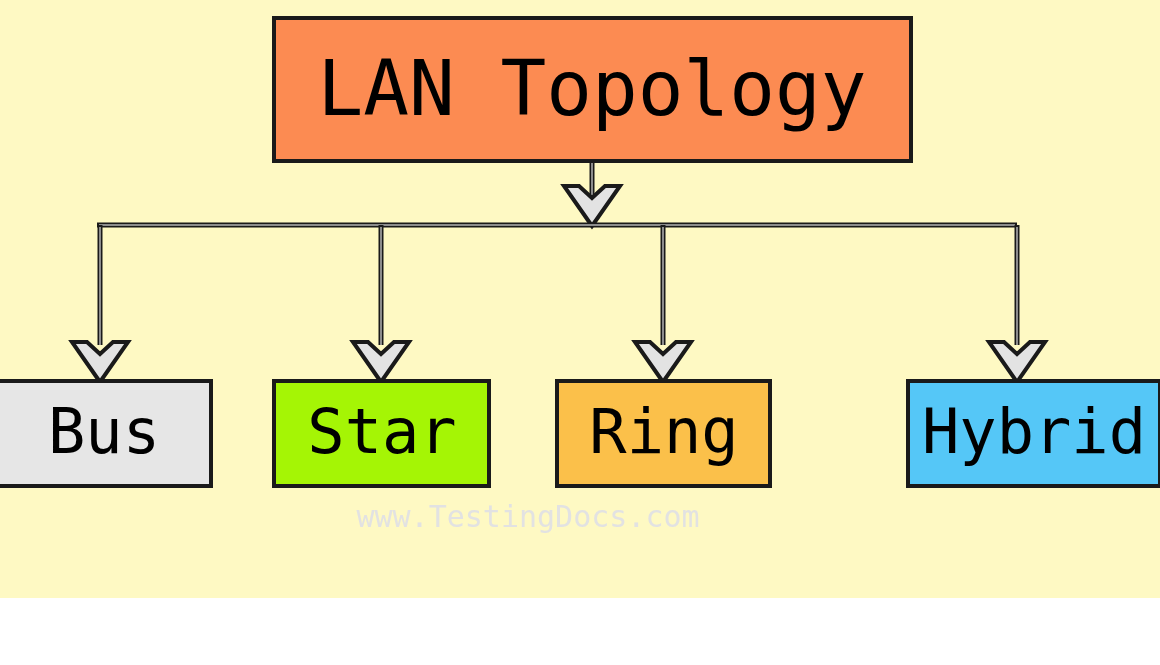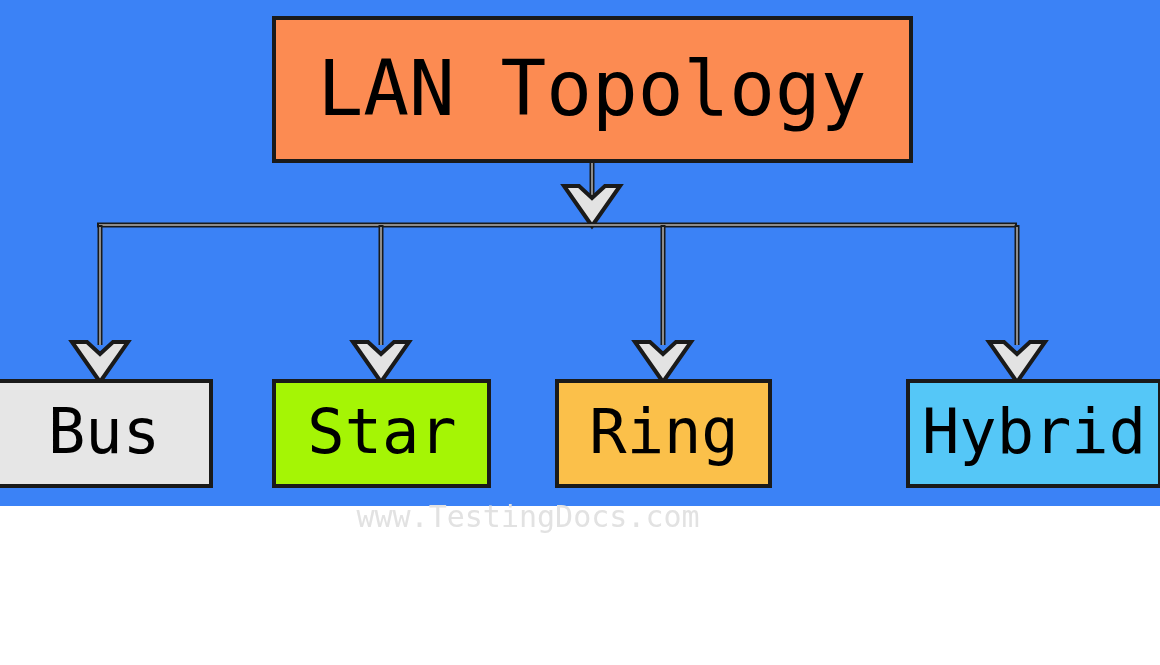--- a/index.html
+++ b/index.html
@@ -9,22 +9,22 @@
   }
   body {
     width: 1160px;
     height: 665px;
     font-family: "DejaVu Sans Mono", monospace;
     overflow: hidden;
   }
   #diagram-root {
     position: relative;
     width: 1160px;
-    height: 506px;
-    background: #3b82f6;
+    height: 598px;
+    background: #fef9c3;
     text-align: right;
   }
   svg.diagram {
     display: block;
     width: 1160px;
     height: 665px;
   }
   .node-label {
     font-family: "DejaVu Sans Mono", monospace;
     fill: #000000;

